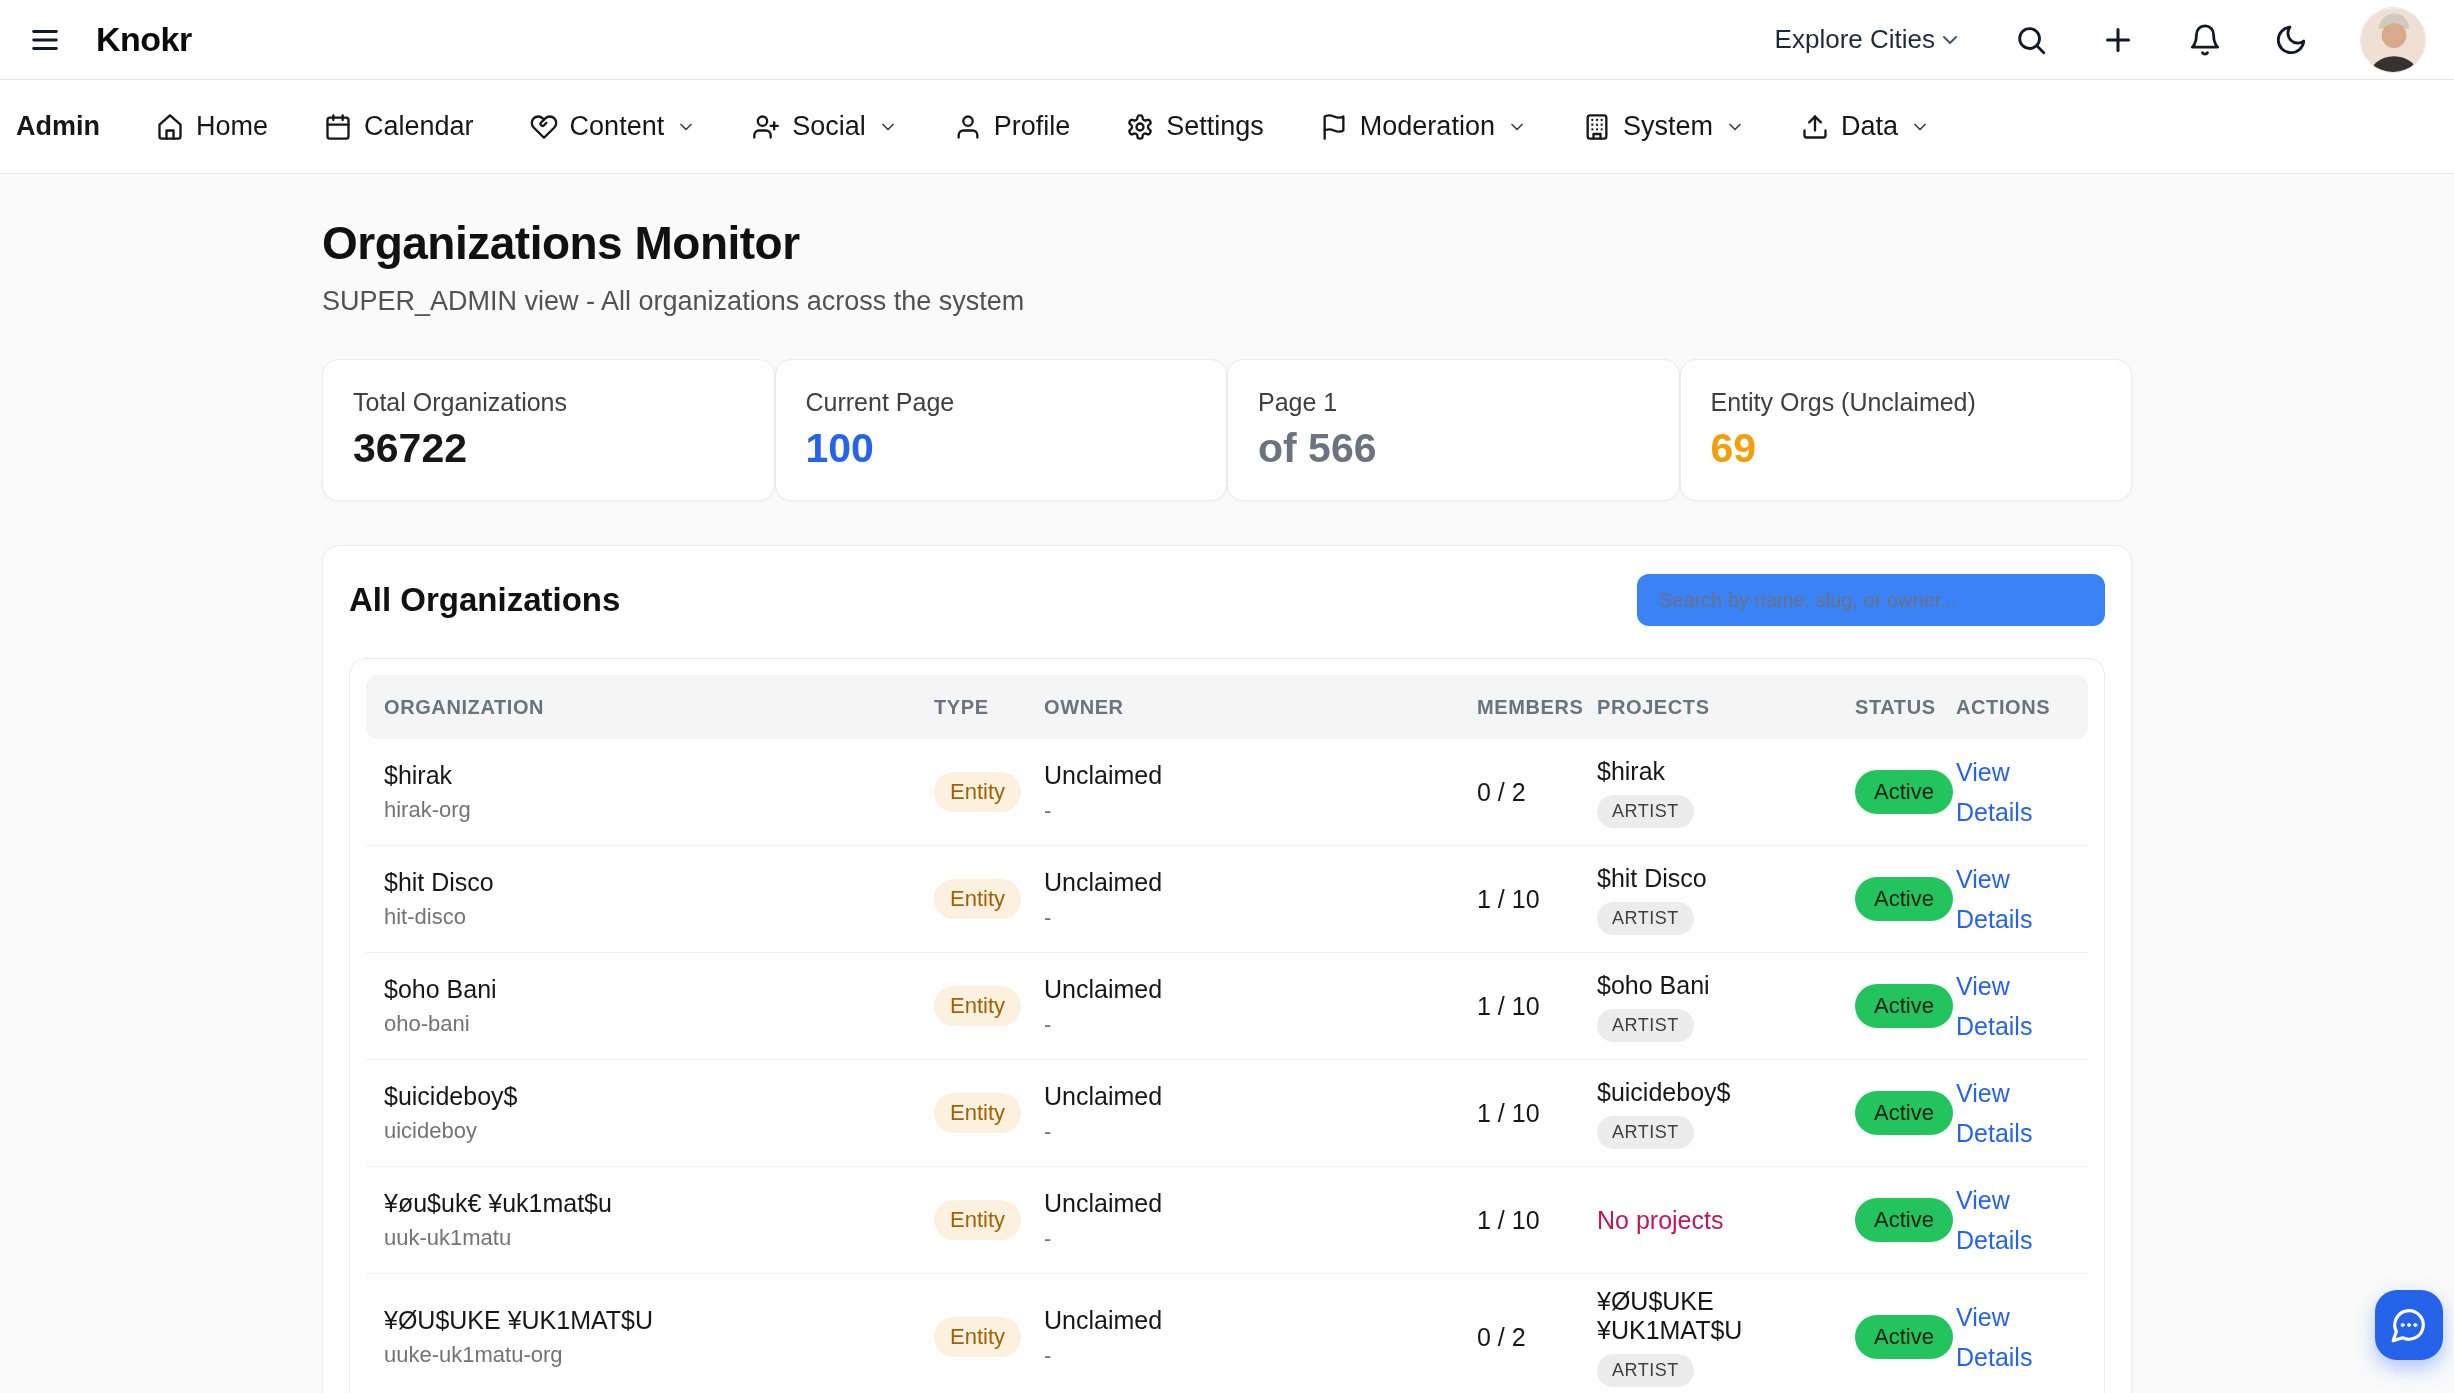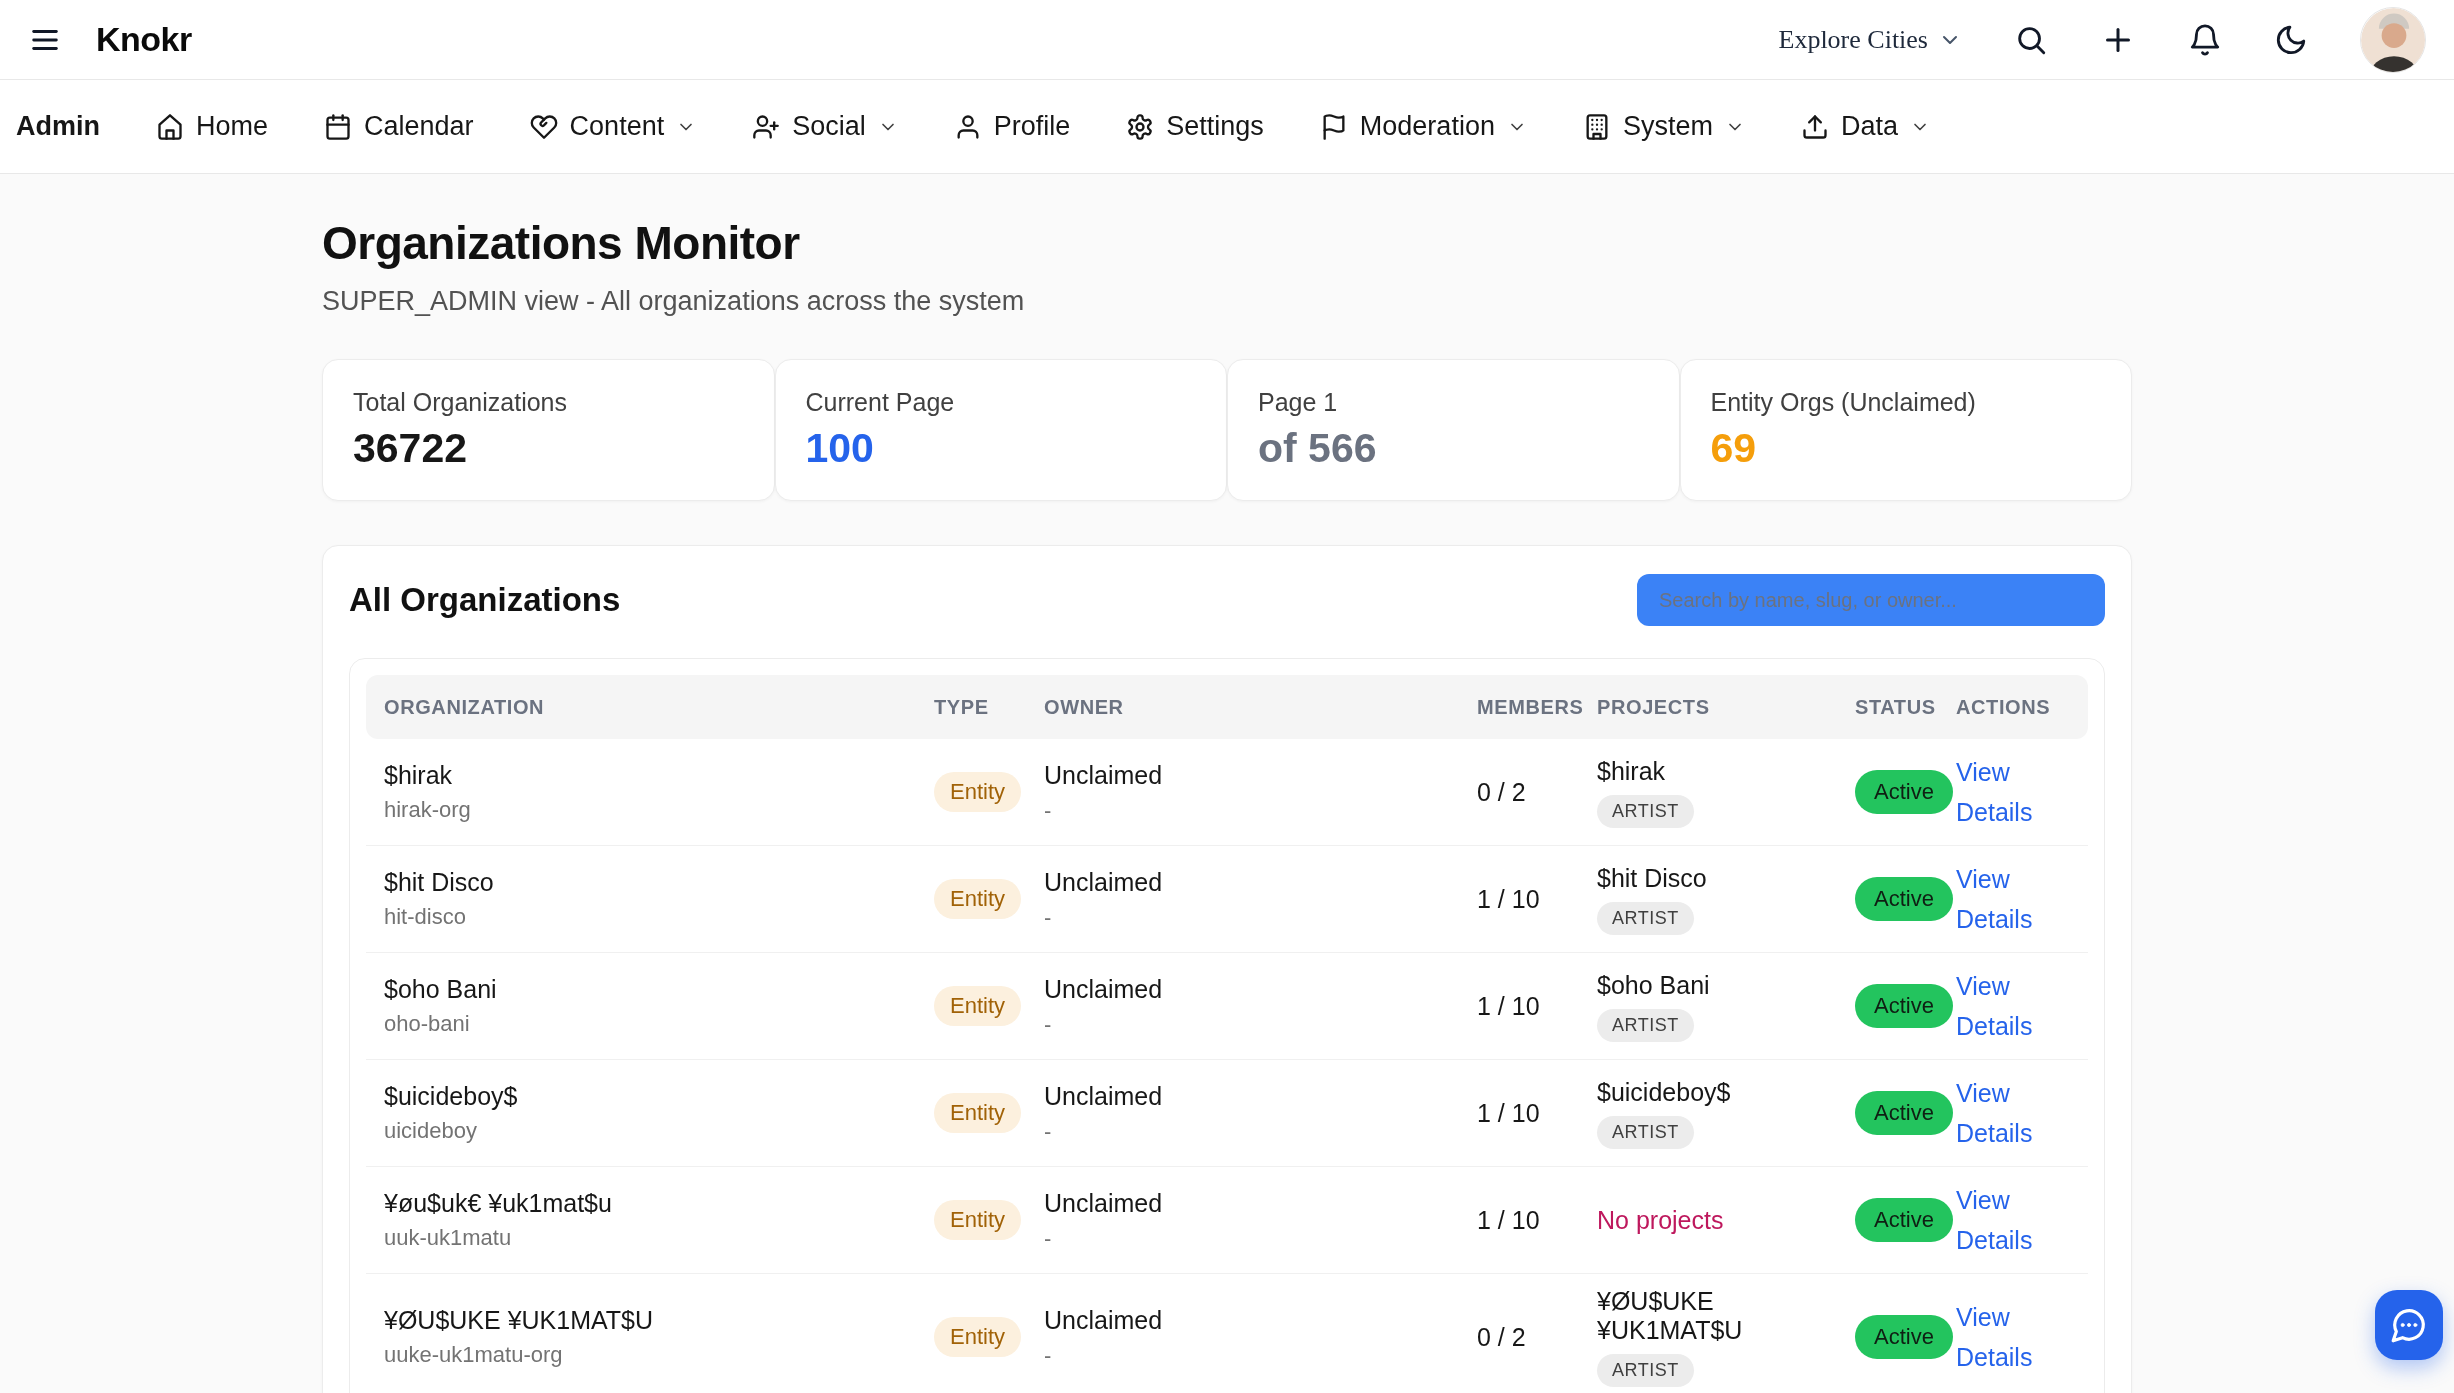--- a/index.html
+++ b/index.html
@@ -14,21 +14,21 @@
   
   .topnav {
     height:80px; background:#fff; border-bottom:1px solid #e8e8e8;
     display:flex; align-items:center; justify-content:space-between;
     padding:0 28px;
   }
   .topnav-left { display:flex; align-items:center; gap:34px; }
   .icon-btn { background:none; border:none; cursor:pointer; color:#111827; display:flex; align-items:center; justify-content:center; }
   .brand { font-size:34px; font-weight:700; letter-spacing:-0.5px; color:#0a0a0a; }
   .topnav-right { display:flex; align-items:center; gap:52px; }
-  .explore { display:flex; align-items:center; gap:10px; font-size:26px; color:#1e293b; background:none; border:none; cursor:pointer;font-family:Liberation Serif, serif; }
+  .explore { display:flex; align-items:center; gap:3px; font-size:26px; color:#1e293b; background:none; border:none; cursor:pointer; }
   .explore .chev { color:#475569; }
   .avatar { width:66px; height:66px; border-radius:50%; overflow:hidden; border:1px solid #e5e5e5; cursor:pointer; flex:none; }
 
   
   .adminnav {
     height:94px; background:#fff; border-bottom:1px solid #e8e8e8;
     display:flex; align-items:center; gap:56px; padding:0 16px;
     font-size:27px; color:#171717;
   }
   .nav-item { display:flex; align-items:center; gap:12px; cursor:pointer; white-space:nowrap; }

